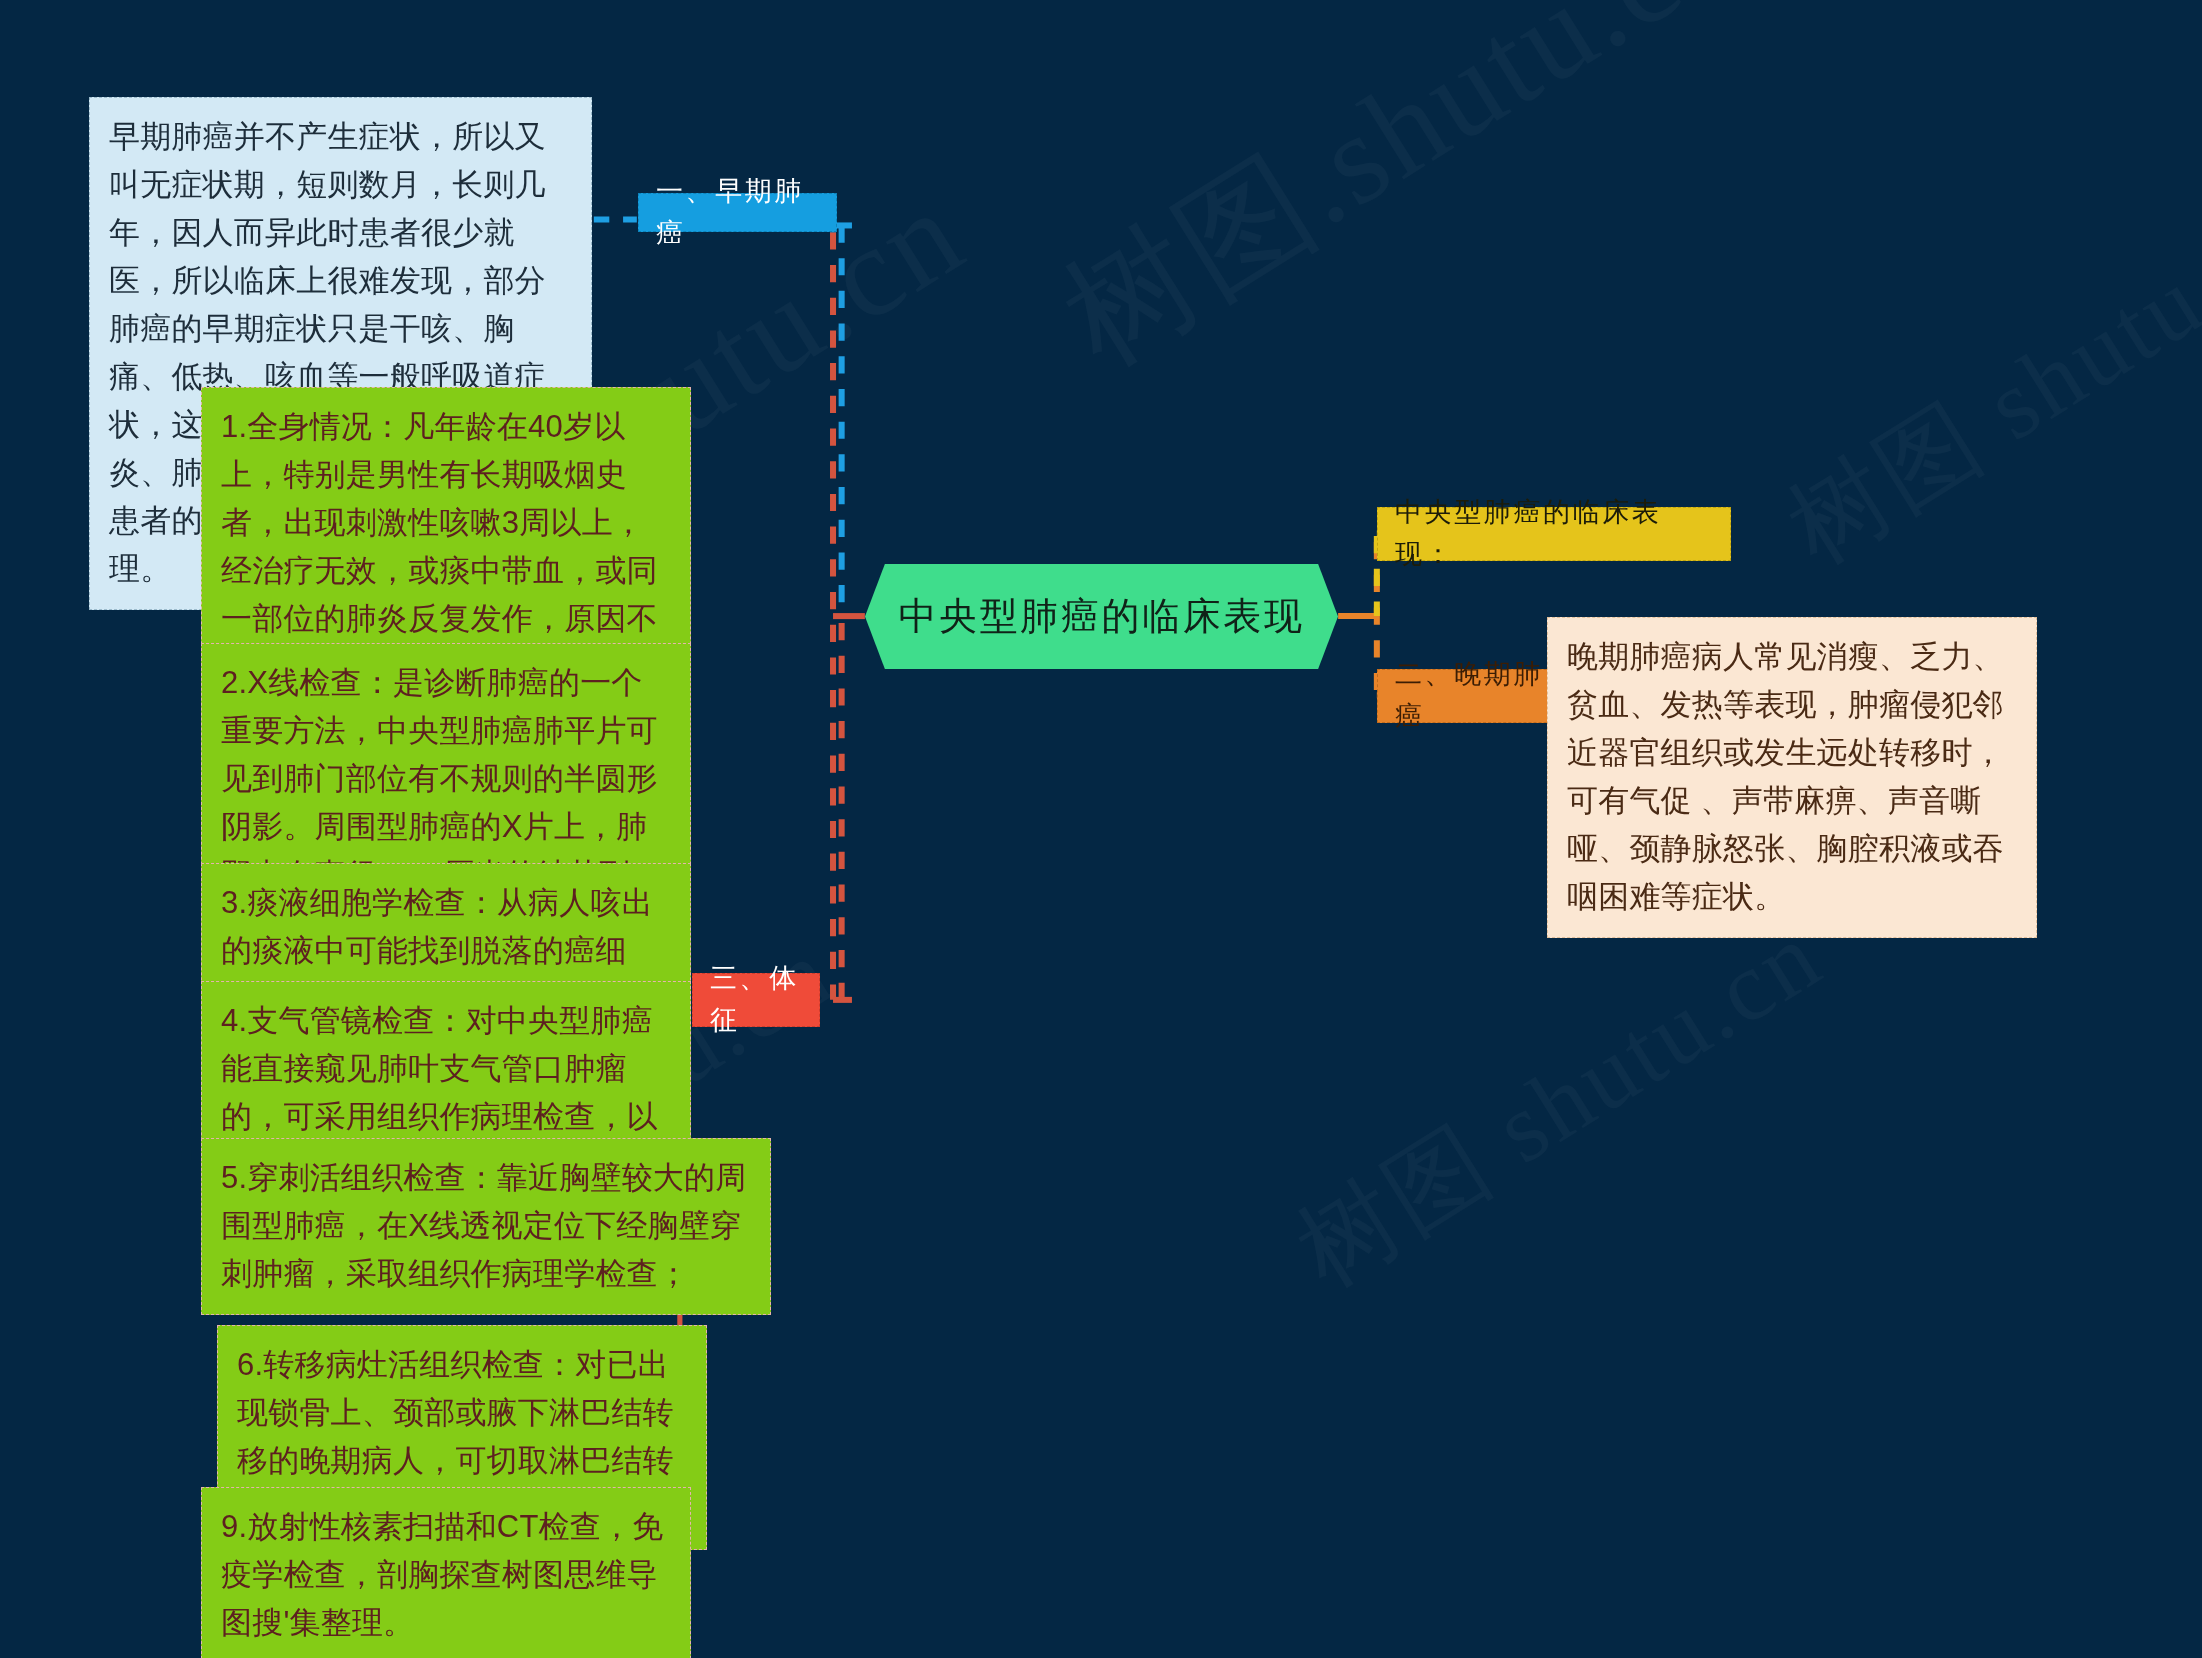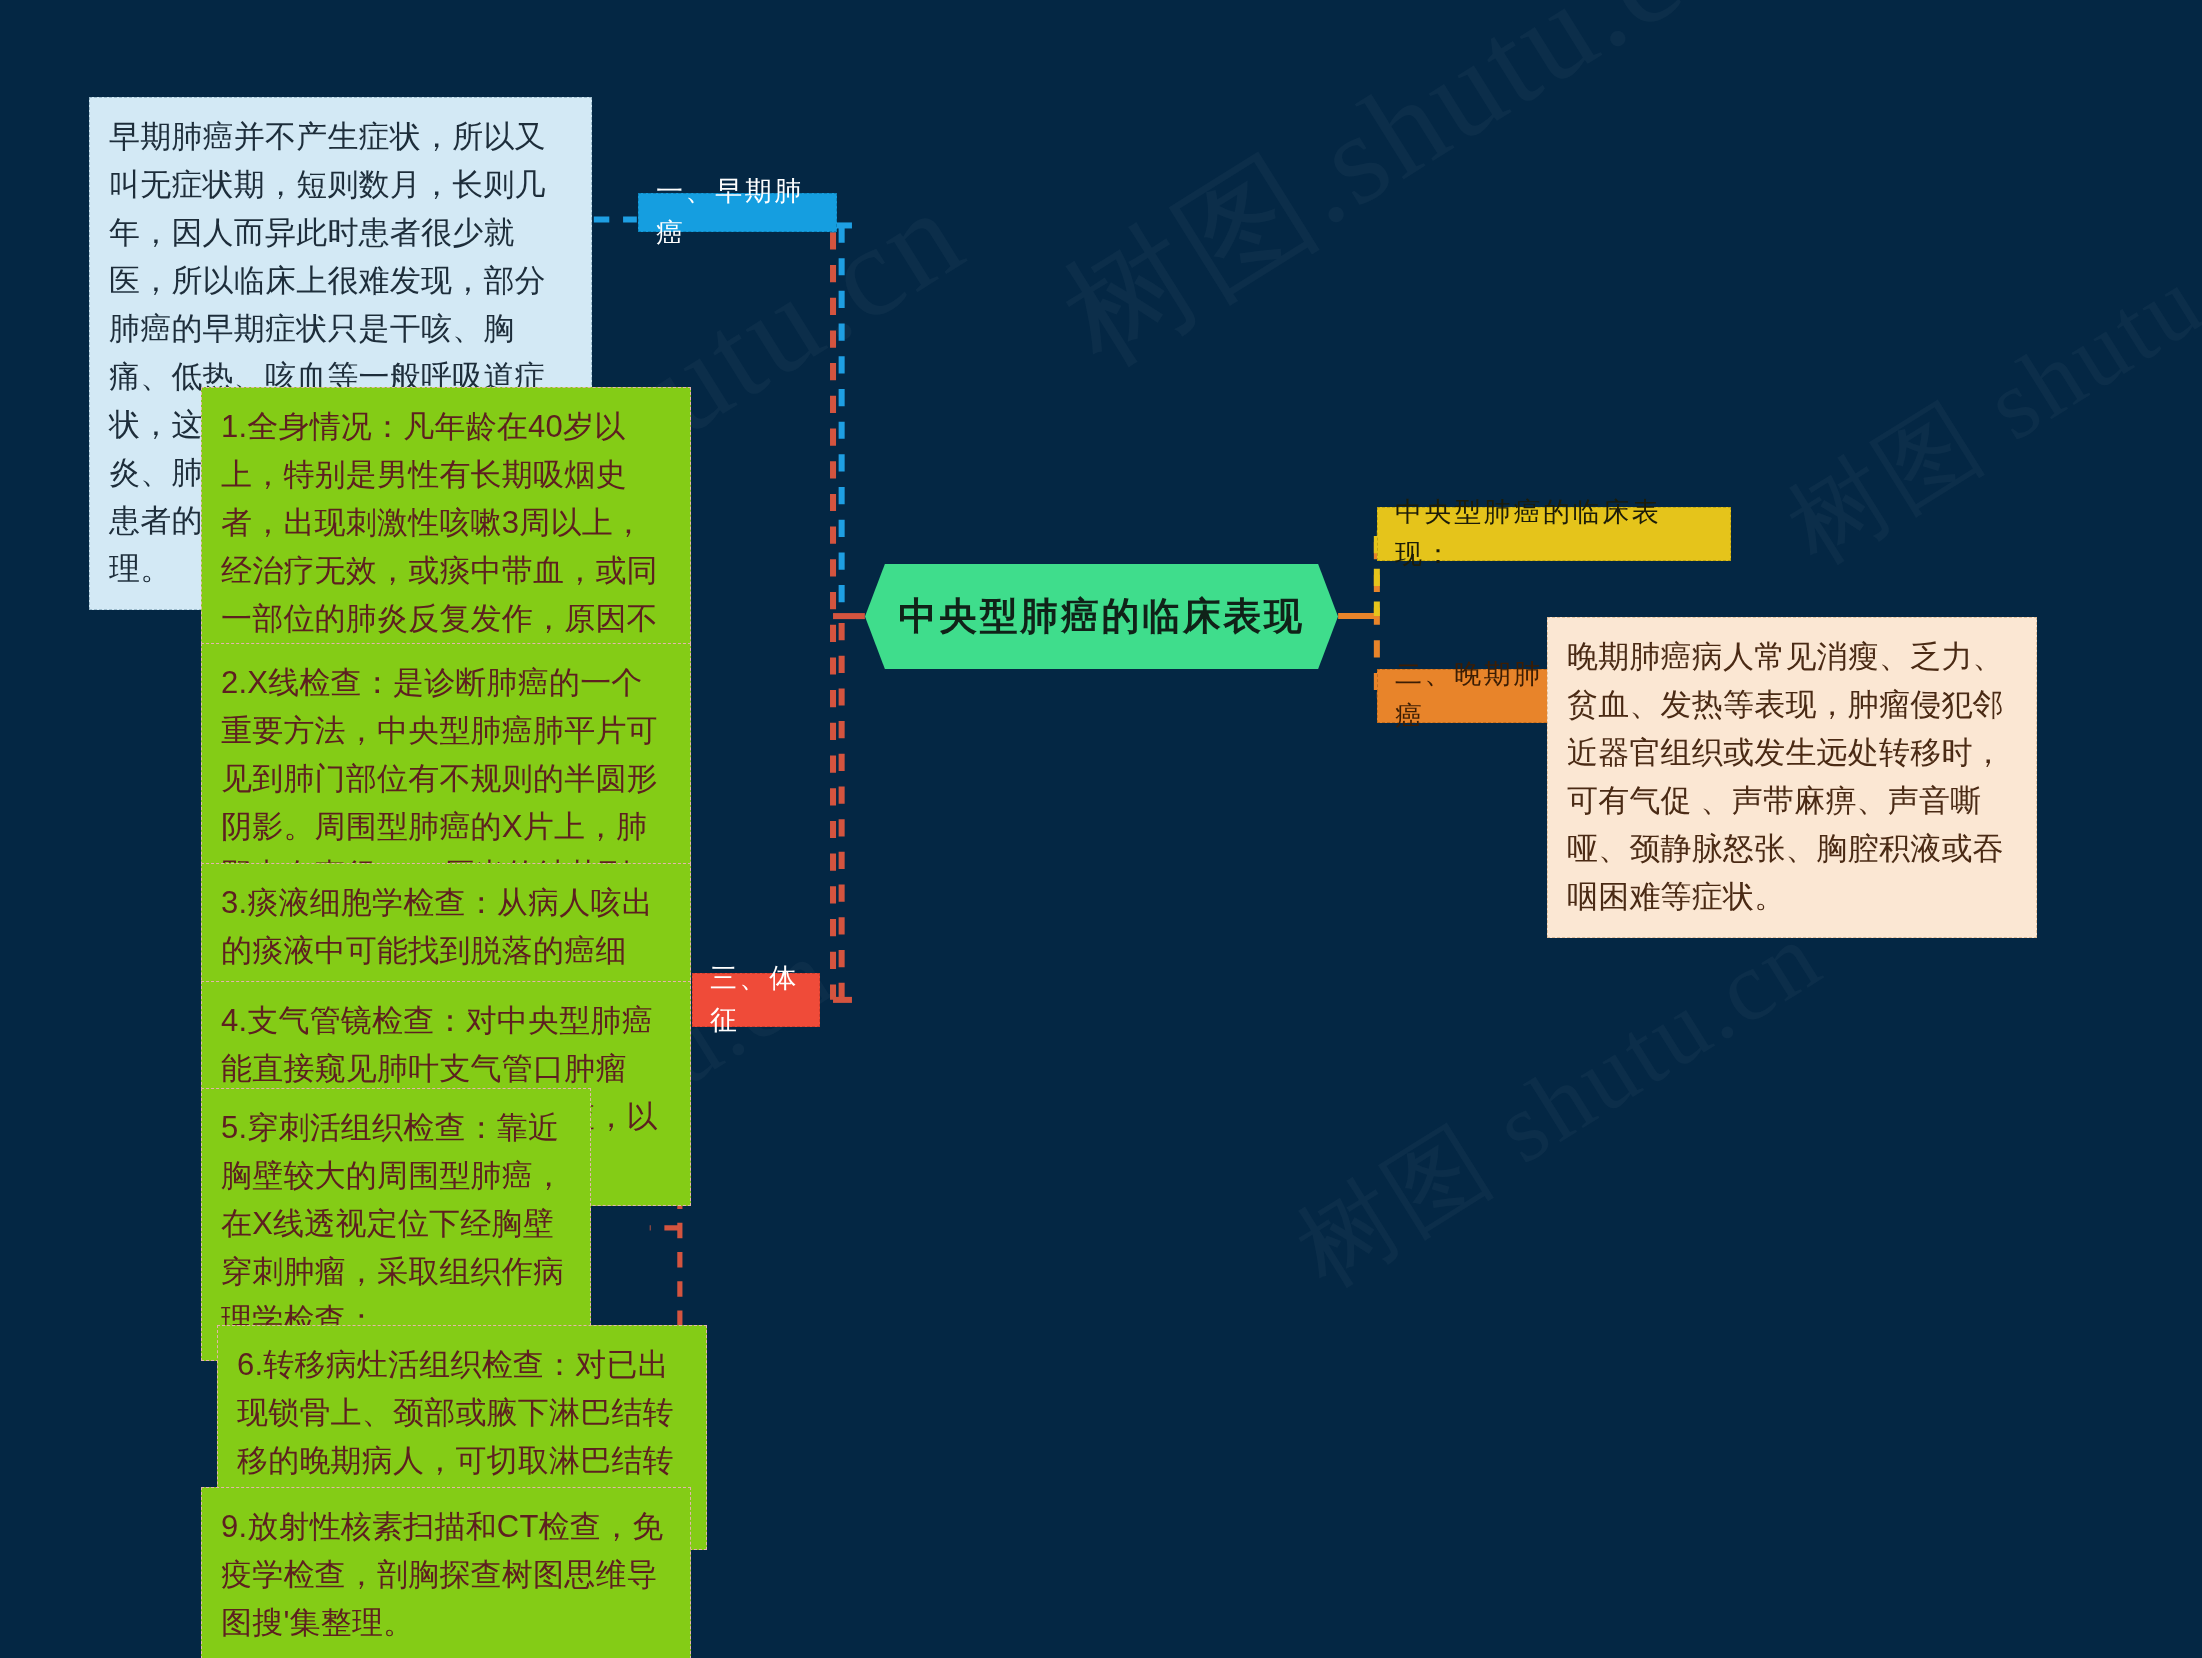--- a/index.html
+++ b/index.html
@@ -137,21 +137,21 @@
     <path d="M 1555 716 L 1600 716" stroke="#e8842a" stroke-width="7" fill="none"></path>
     <path d="M 1600 630 L 1600 802" stroke="#e8842a" stroke-width="7" stroke-dasharray="20 18" fill="none"></path>
 
     <path d="M 1600 623 L 1600 716" stroke="#e5c41b" stroke-width="7" stroke-dasharray="20 18" fill="none"></path>
     <path d="M 1600 620 L 1625 620" stroke="#e5c41b" stroke-width="7" fill="none"></path>
     <path d="M 1600 808 L 1625 808" stroke="#e8842a" stroke-width="7" fill="none"></path>
 
     <path d="M 1845 808 L 1895 808" stroke="#e8842a" stroke-width="7" stroke-dasharray="18 16" fill="none"></path>
   </svg>
 
-  <div id="center-node" style="left:865px; top:564px; width:473px; height:105px;font-weight:bold;">
+  <div id="center-node" style="left:865px; top:564px; width:473px; height:105px;">
     <span>中央型肺癌的临床表现</span>
   </div>
 
   <div class="node card blue" style="left:89px; top:97px; width:503px;">
     <span>早期肺癌并不产生症状，所以又叫无症状期，短则数月，长则几年，因人而异此时患者很少就医，所以临床上很难发现，部分肺癌的早期症状只是干咳、胸痛、低热、咳血等一般呼吸道症状，这些症状与感冒、支气管炎、肺炎等病相混淆，很难引起患者的注意树图思维导图搜'集整理。</span>
   </div>
 
   <div class="node chip cyan" style="left:638px; top:193px; width:199px; height:39px;">
     <span>一、早期肺癌</span>
   </div>
@@ -181,21 +181,21 @@
   </div>
 
   <div class="node card pink" style="left:158px; top:863px; width:490px;">
     <span>3.痰液细胞学检查：从病人咳出的痰液中可能找到脱落的癌细胞；</span>
   </div>
 
   <div class="node card pink" style="left:158px; top:981px; width:490px;">
     <span>4.支气管镜检查：对中央型肺癌能直接窥见肺叶支气管口肿瘤的，可采用组织作病理检查，以明确诊断；</span>
   </div>
 
-  <div class="node card pink" style="left:158px; top:1088px; width:390px;">
+  <div class="node card pink" style="left:158px; top:1138px; width:570px;">
     <span>5.穿刺活组织检查：靠近胸壁较大的周围型肺癌，在X线透视定位下经胸壁穿刺肿瘤，采取组织作病理学检查；</span>
   </div>
 
   <div class="node card pink" style="left:174px; top:1325px; width:490px;">
     <span>6.转移病灶活组织检查：对已出现锁骨上、颈部或腋下淋巴结转移的晚期病人，可切取淋巴结转移灶作病理检查；</span>
   </div>
 
   <div class="node card pink" style="left:158px; top:1487px; width:490px;">
     <span>9.放射性核素扫描和CT检查，免疫学检查，剖胸探查树图思维导图搜'集整理。</span>
   </div>

